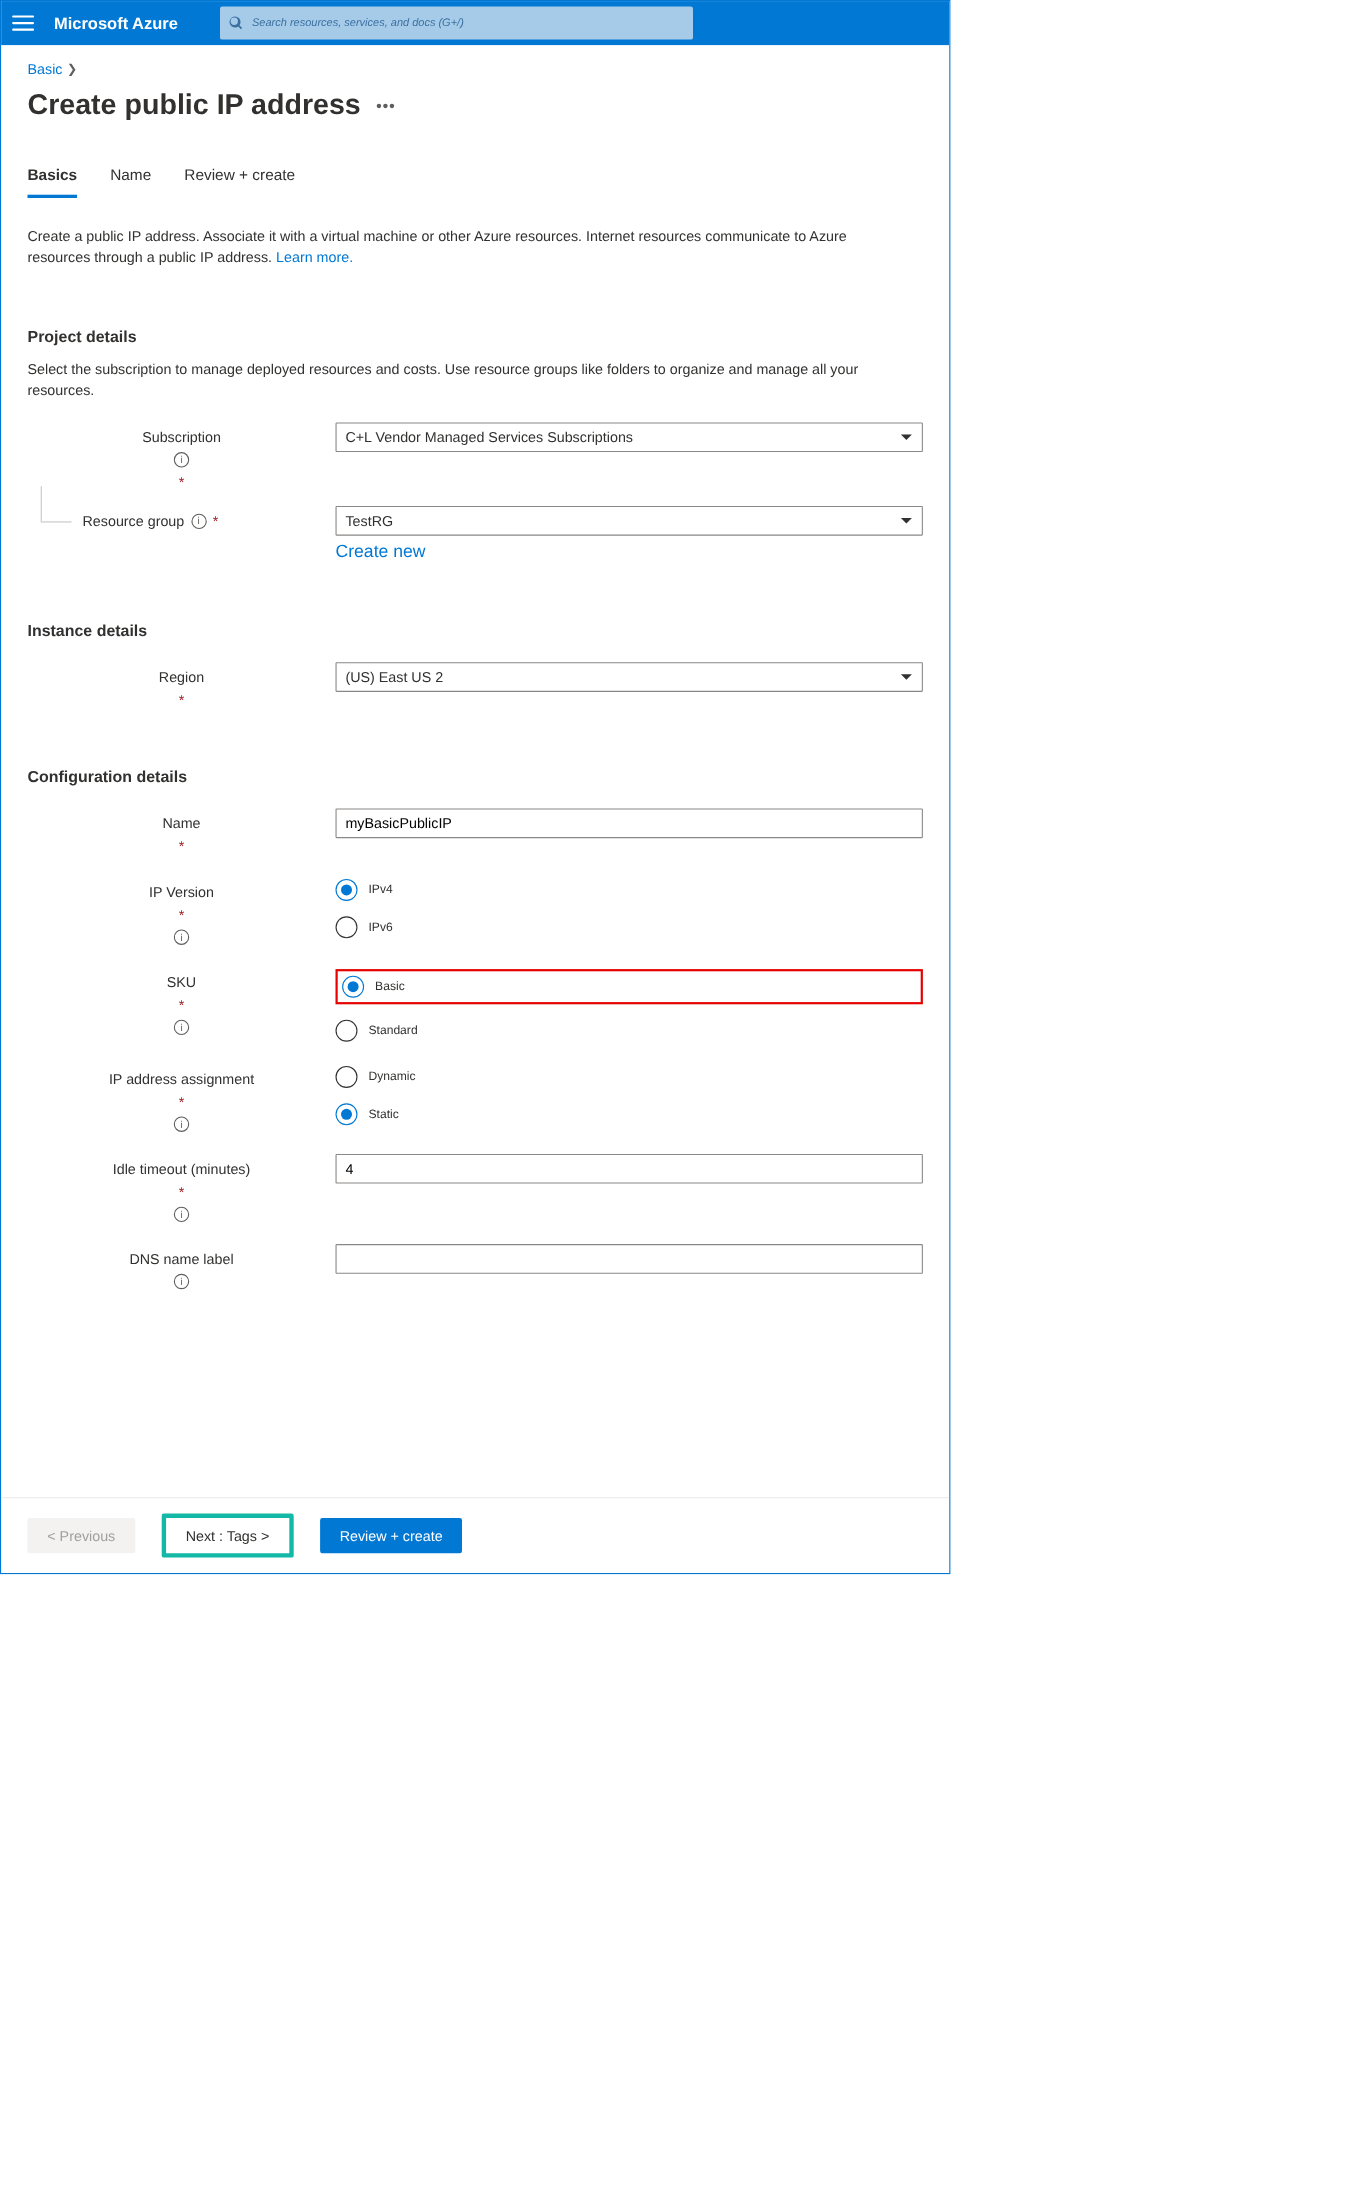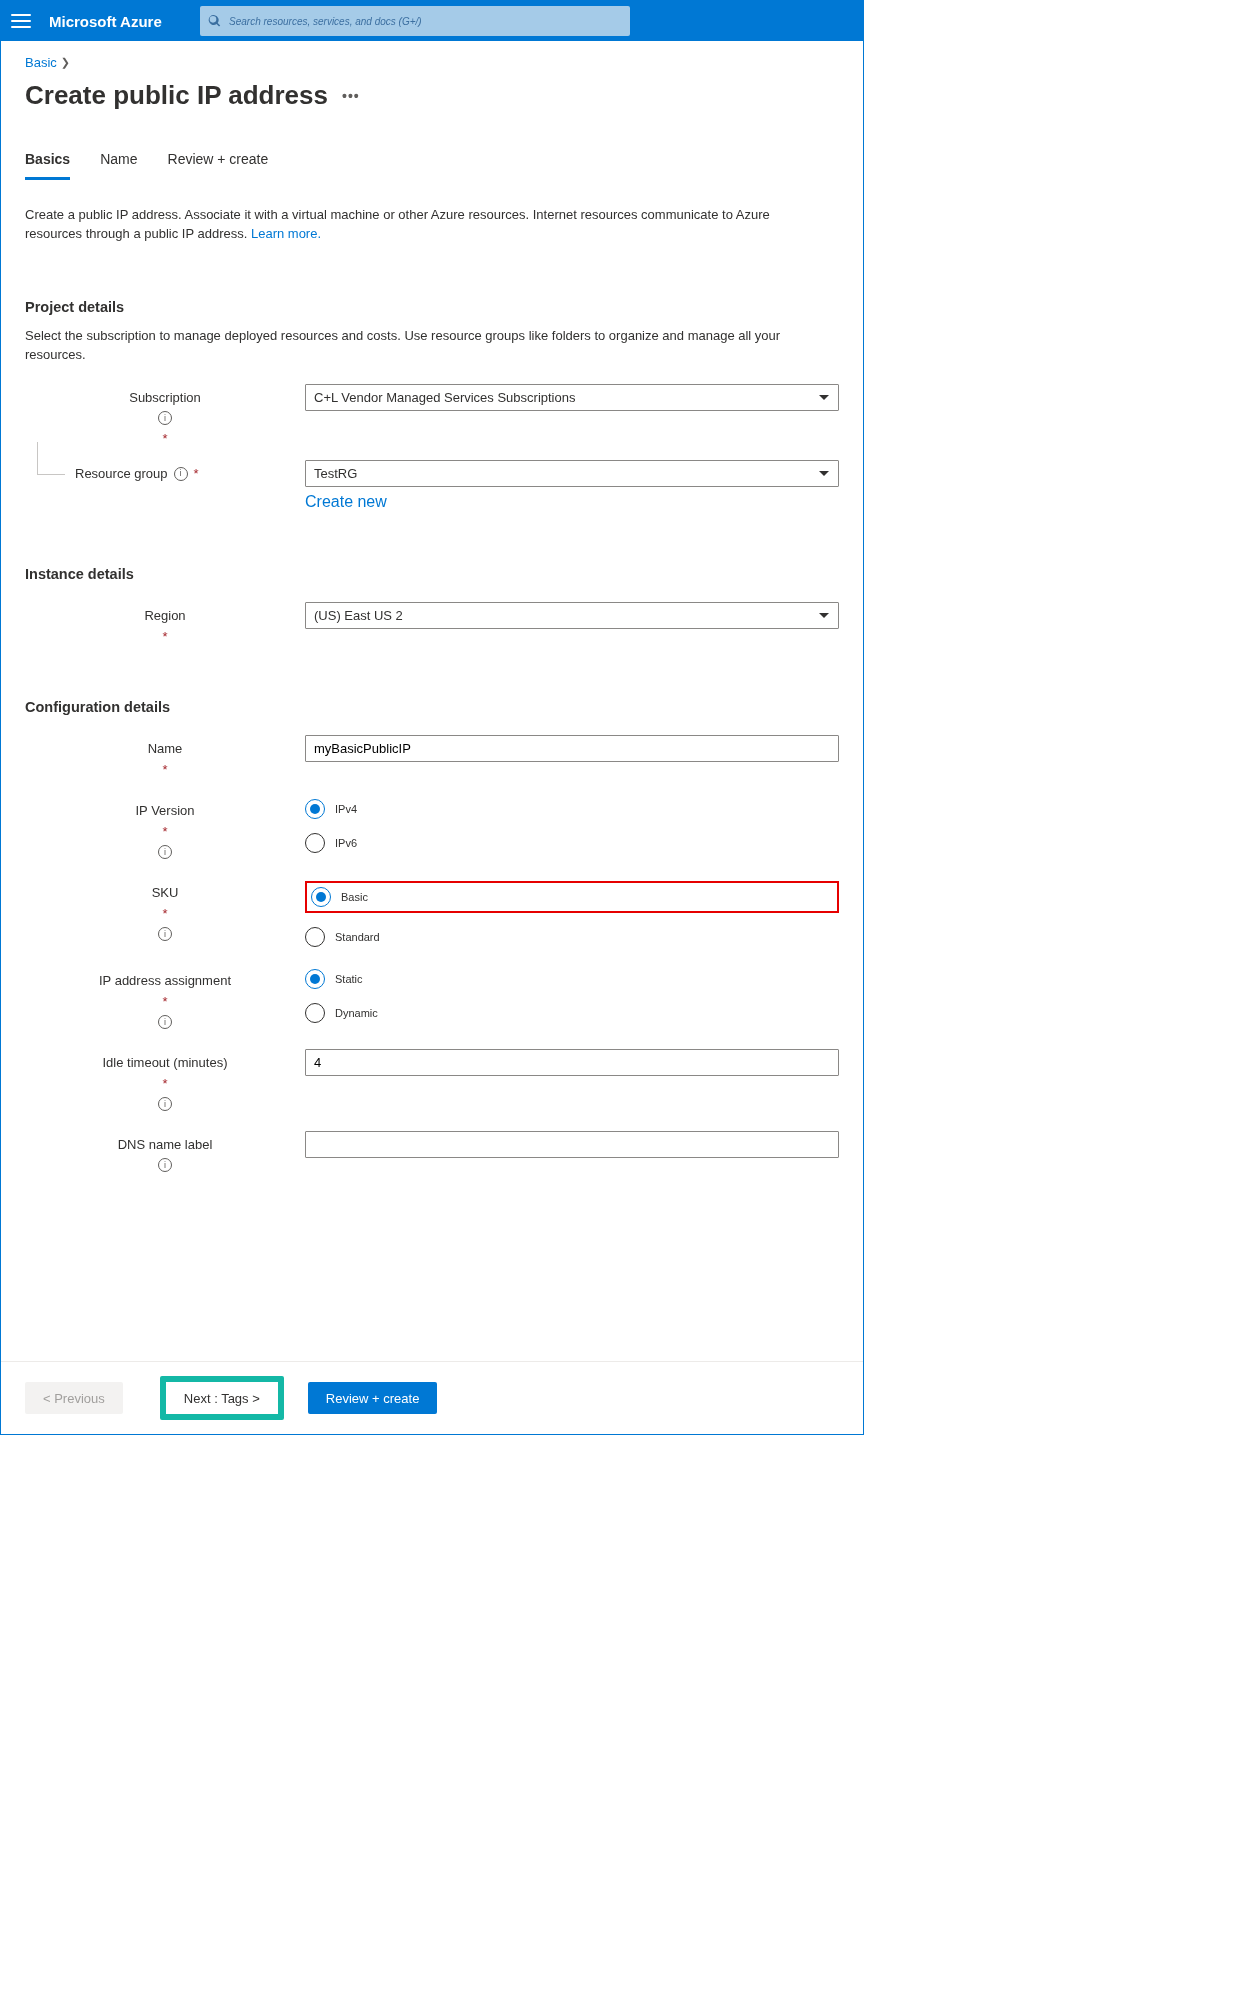--- a/index.html
+++ b/index.html
@@ -132,21 +132,21 @@
     display:flex; gap:12px; align-items:center;
   }
   .btn {
     height:30px; padding:16px 18px; font-size:13px; border-radius:2px;
     display:inline-flex; align-items:center; justify-content:center; cursor:pointer;
   }
   .btn-disabled {
     background:#f3f2f1; color:#a19f9d; border:none;
   }
   .btn-secondary {
-    background:#fff; border:6px solid #14b8a6; color:#323130;margin-left:13px;
+    background:#fff; border:4px solid #14b8a6; color:#323130;
   }
   .btn-primary {
     background:#0078d4; color:#fff; border:none; font-weight:400;
   }
   .spacer { width:0px;}
 </style>
 </head>
 <body>
 
 <div class="topbar">
@@ -291,26 +291,26 @@
   </div>
 
   <div class="form-row">
     <div class="form-label">
       <span>IP address assignment</span>
       <span class="req">*</span>
       <span class="info-icon">i</span>
     </div>
     <div class="form-control radio-group">
       <label class="radio-option">
+        <span class="radio"></span>
+        <span>Dynamic</span>
+      </label>
+      <label class="radio-option">
         <span class="radio selected"></span>
         <span>Static</span>
-      </label>
-      <label class="radio-option">
-        <span class="radio"></span>
-        <span>Dynamic</span>
       </label>
     </div>
   </div>
 
   <div class="form-row">
     <div class="form-label">
       <span>Idle timeout (minutes)</span>
       <span class="req">*</span>
       <span class="info-icon">i</span>
     </div>

